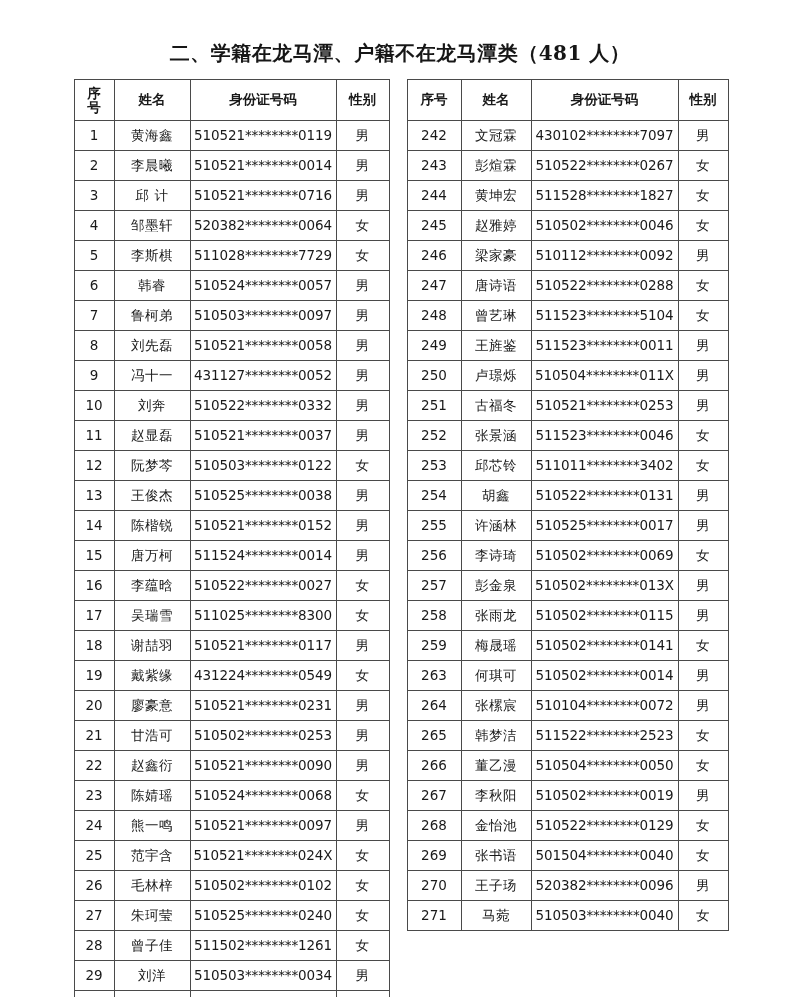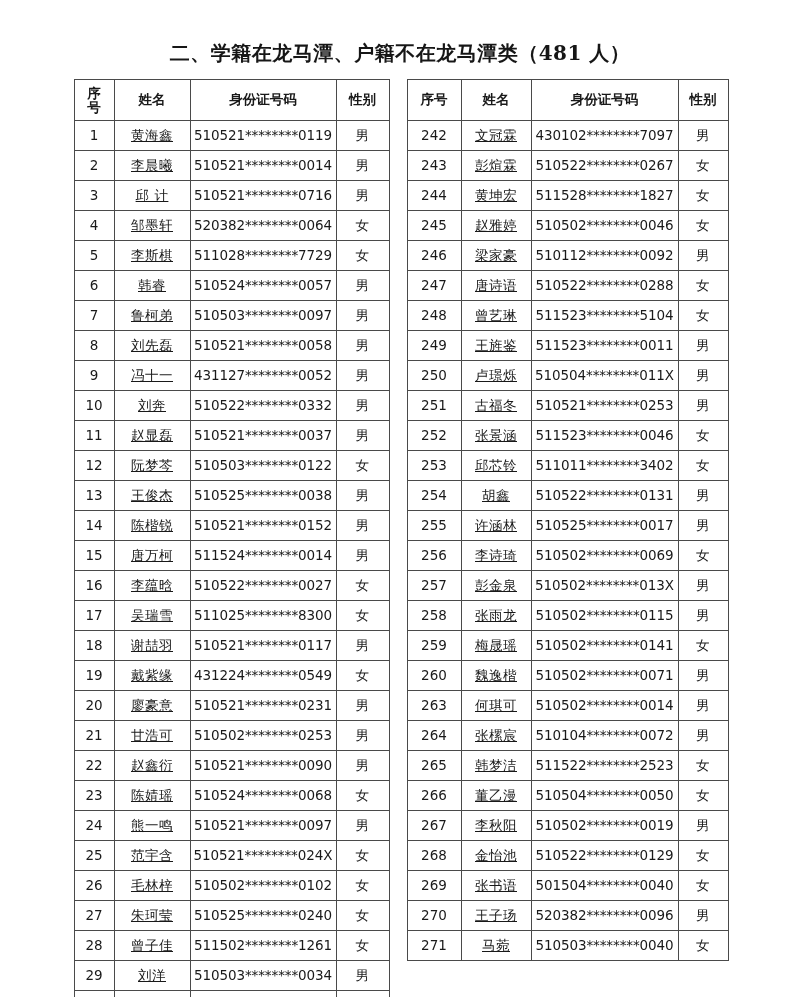--- a/index.html
+++ b/index.html
@@ -79,21 +79,21 @@
   .left-tbl col.c-id   { width: 146px; }
   .left-tbl col.c-sex  { width: 53px; }
   
   .right-tbl col.c-seq  { width: 54px; }
   .right-tbl col.c-name { width: 70px; }
   .right-tbl col.c-id   { width: 147px; }
   .right-tbl col.c-sex  { width: 50px; }
 
   .seq-cell { font-family: "DejaVu Sans", "Liberation Sans", sans-serif; font-size: 13px; }
   .id-cell  { font-family: "DejaVu Sans", "Liberation Sans", sans-serif; font-size: 13px; letter-spacing: -0.1px; white-space: nowrap; margin-left: 8px; }
-  .name-cell { letter-spacing: 0.5px; text-decoration: underline; }
+  .name-cell { letter-spacing: 0.5px; }
   .sex-cell { letter-spacing: 0.5px; }
   .hdr-seq-stacked { line-height: 1.05; }
 </style>
 </head>
 <body>
 
 <div class="page">
 
   <h1 class="doc-title">二、学籍在龙马潭、户籍不在龙马潭类（481 人）</h1>
 
@@ -426,26 +426,20 @@
               <td class="id-cell">510502********0115</td>
               <td class="sex-cell">男</td>
             </tr>
             <tr>
               <td class="seq-cell">259</td>
               <td class="name-cell">梅晟瑶</td>
               <td class="id-cell">510502********0141</td>
               <td class="sex-cell">女</td>
             </tr>
             <tr>
-              <td class="seq-cell">260</td>
-              <td class="name-cell">魏逸楷</td>
-              <td class="id-cell">510502********0071</td>
-              <td class="sex-cell">男</td>
-            </tr>
-            <tr>
               <td class="seq-cell">263</td>
               <td class="name-cell">何琪可</td>
               <td class="id-cell">510502********0014</td>
               <td class="sex-cell">男</td>
             </tr>
             <tr>
               <td class="seq-cell">264</td>
               <td class="name-cell">张樏宸</td>
               <td class="id-cell">510104********0072</td>
               <td class="sex-cell">男</td>

